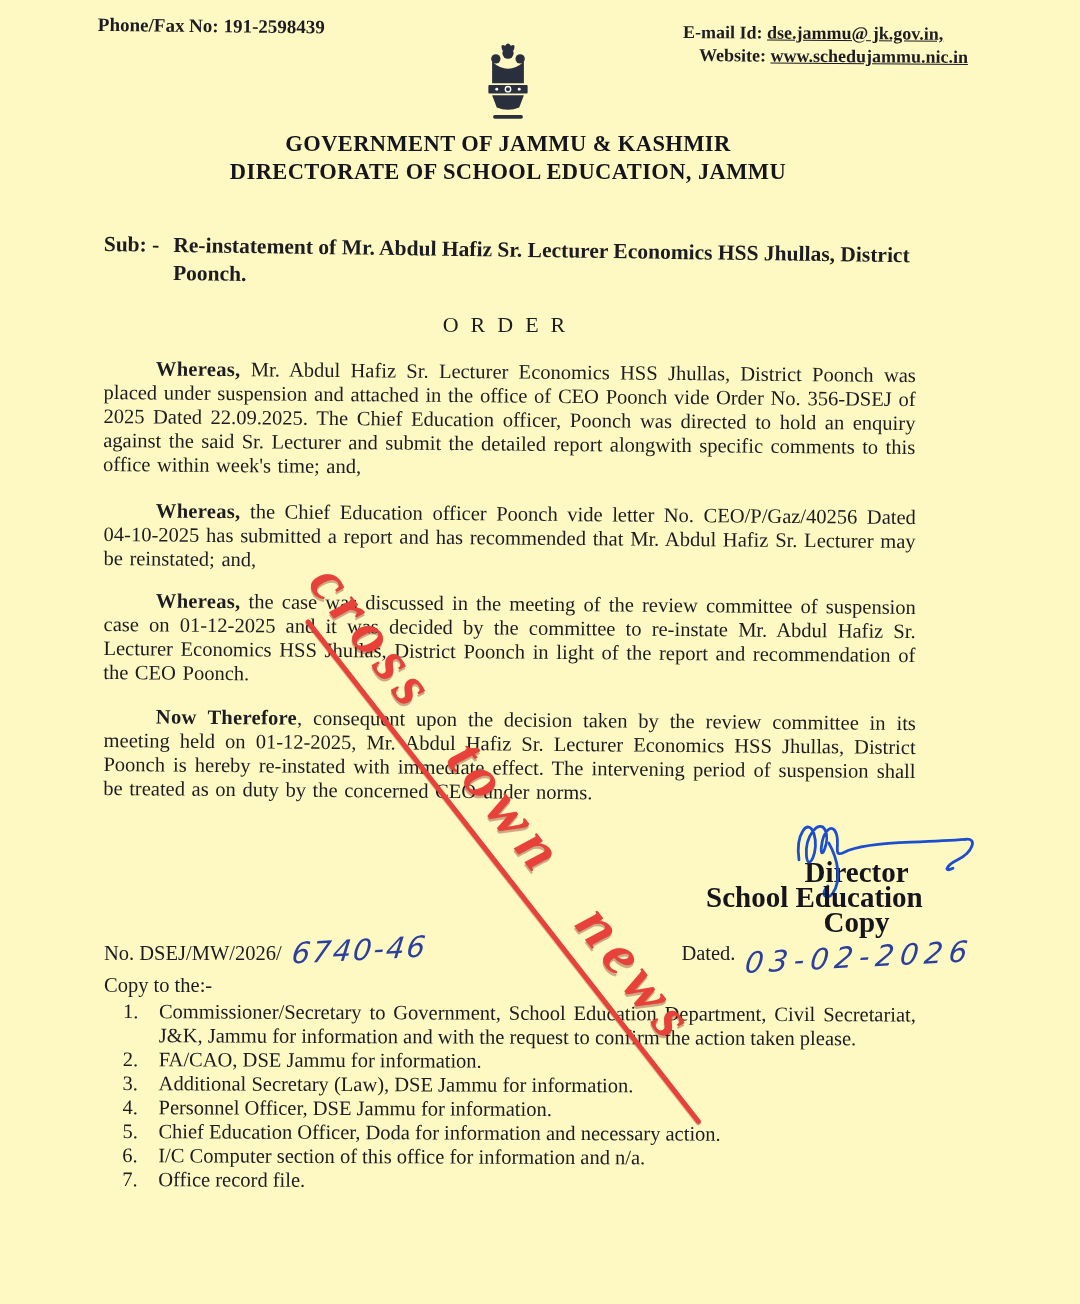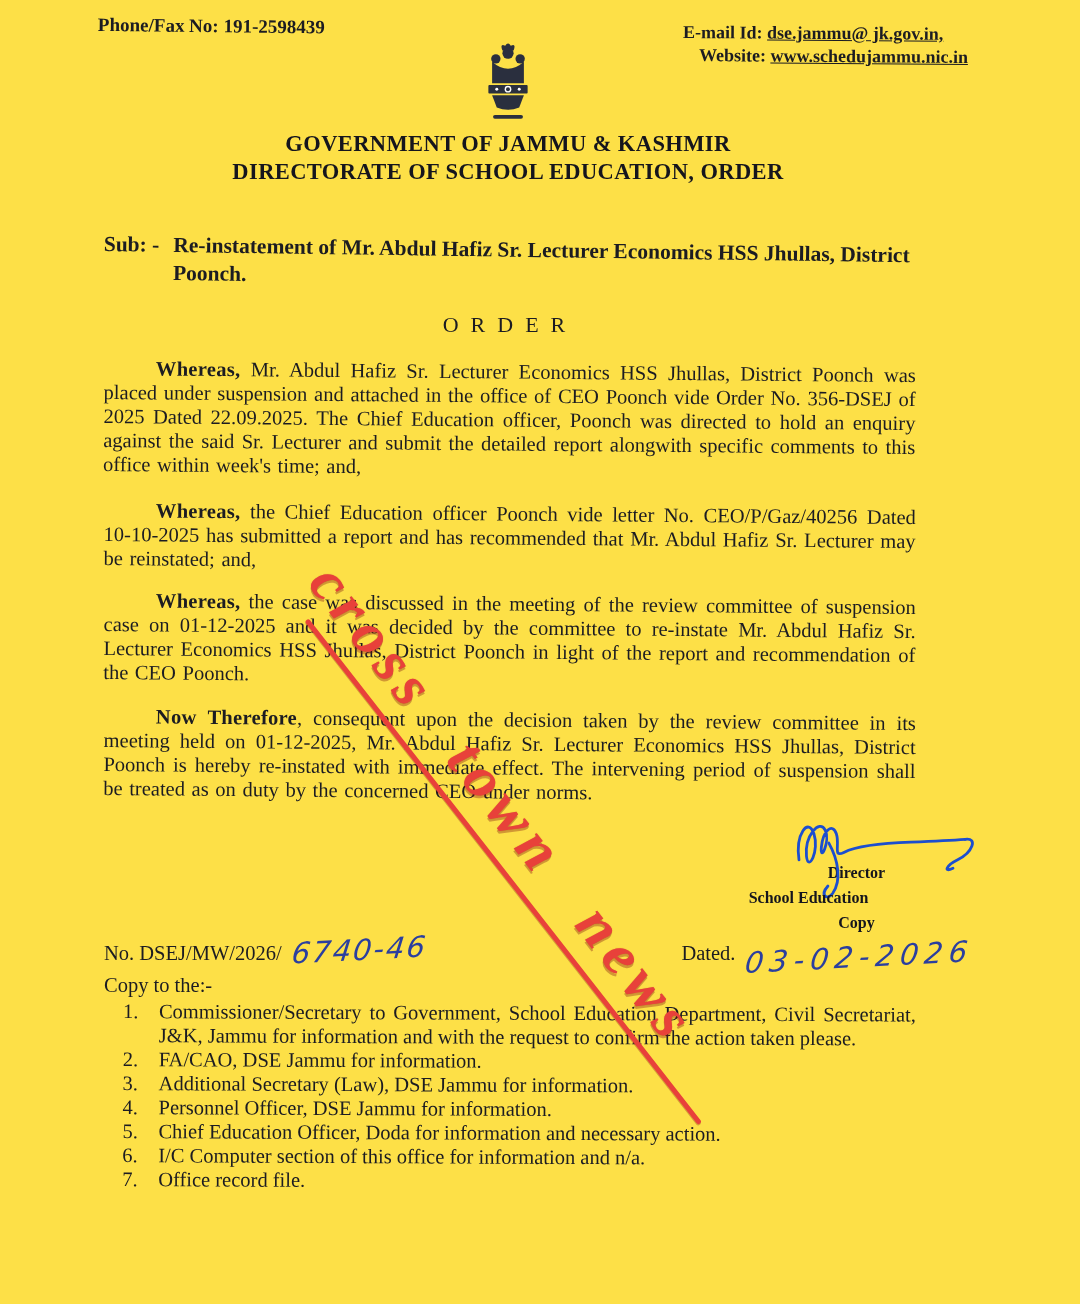--- a/index.html
+++ b/index.html
@@ -1,19 +1,19 @@
 <!DOCTYPE html>
 <html><head>
 <meta charset="utf-8">
 <style>
   html,body{margin:0;padding:0;background:#ffffff;}
   .page{
     position:relative;
     width:1080px;height:1304px;
-    background:#fde047;
+    background:#fef9c3;
     font-family:"Liberation Serif", serif;
     color:#1c1c22;
     overflow:hidden;
   }
   
   .phone{
     position:absolute;left:98px;top:14px;
     font-weight:bold;font-size:19px;
     transform:rotate(0.6deg);transform-origin:left top;
   }
@@ -54,21 +54,21 @@
   }
   .para b{letter-spacing:0.3px;}
   .p1{margin-top:0;}
   .p2{margin-top:22px;}
   .p3{margin-top:18px;}
   .p4{margin-top:20px;}
   
   .sign-block{
     position:relative;margin:60px 0 0 650px;width:205px;
     text-align:center;font-weight:bold;
-    font-size:16px;line-height:25px;color:#15151d;
+    font-size:29px;line-height:25px;color:#15151d;
   }
   .sign-block .l2{position:relative;left:-48px;white-space:nowrap;}
   .sig-svg{position:absolute;left:14px;top:-58px;width:230px;height:112px;}
   
   .ref-row{
     display:flex;align-items:baseline;margin-top:0;
     font-size:20.5px;white-space:nowrap;
   }
   .ref-right{margin-left:auto;transform:translateX(58px);display:flex;align-items:flex-start;}
   .ink{
@@ -142,35 +142,35 @@
       </g>
       <circle cx="32" cy="50.5" r="3.6" fill="#ffffff"></circle>
       <circle cx="32" cy="50.5" r="2.1" fill="#2a2f3e"></circle>
       <circle cx="20" cy="50.5" r="1.6" fill="#ffffff"></circle>
       <circle cx="44" cy="50.5" r="1.6" fill="#ffffff"></circle>
     </svg>
   </div>
 
   <div class="org">
     <div>GOVERNMENT OF JAMMU &amp; KASHMIR</div>
-    <div>DIRECTORATE OF SCHOOL EDUCATION, ORDER</div>
+    <div>DIRECTORATE OF SCHOOL EDUCATION, JAMMU</div>
   </div>
 
   <div class="content">
 
     <div class="subject">
       <span class="lbl">Sub: -</span>
       <span class="txt">Re-instatement of Mr. Abdul Hafiz Sr. Lecturer Economics HSS Jhullas, District Poonch.</span>
     </div>
 
     <div class="order-heading">ORDER</div>
 
     <p class="para p1"><b>Whereas,</b><span> Mr. Abdul Hafiz Sr. Lecturer Economics HSS Jhullas, District Poonch was placed under suspension and attached in the office of CEO Poonch vide Order No. 356-DSEJ of 2025 Dated 22.09.2025. The Chief Education officer, Poonch was directed to hold an enquiry against the said Sr. Lecturer and submit the detailed report alongwith specific comments to this office within week's time; and,</span></p>
 
-    <p class="para p2"><b>Whereas,</b><span> the Chief Education officer Poonch vide letter No. CEO/P/Gaz/40256 Dated 10-10-2025 has submitted a report and has recommended that Mr. Abdul Hafiz Sr. Lecturer may be reinstated; and,</span></p>
+    <p class="para p2"><b>Whereas,</b><span> the Chief Education officer Poonch vide letter No. CEO/P/Gaz/40256 Dated 04-10-2025 has submitted a report and has recommended that Mr. Abdul Hafiz Sr. Lecturer may be reinstated; and,</span></p>
 
     <p class="para p3"><b>Whereas,</b><span> the case was discussed in the meeting of the review committee of suspension case on 01-12-2025 and it was decided by the committee to re-instate Mr. Abdul Hafiz Sr. Lecturer Economics HSS Jhullas, District Poonch in light of the report and recommendation of the CEO Poonch.</span></p>
 
     <p class="para p4"><b>Now Therefore</b><span>, consequent upon the decision taken by the review committee in its meeting held on 01-12-2025, Mr. Abdul Hafiz Sr. Lecturer Economics HSS Jhullas, District Poonch is hereby re-instated with immediate effect. The intervening period of suspension shall be treated as on duty by the concerned CEO under norms.</span></p>
 
     <div class="sign-block">
       <svg class="sig-svg" viewBox="0 0 240 120" fill="none" stroke="#1c4ecf" stroke-width="3" stroke-linecap="round">
         <path d="M30 62 C26 34 40 16 46 34 C52 52 40 76 38 58 C36 36 52 18 58 30 C64 42 52 66 54 48 C56 30 66 22 70 34 C74 46 66 60 78 54 C92 47 120 44 150 43 C175 42 195 41 208 40"></path>
         <path d="M62 44 C72 62 76 84 66 98 C60 106 52 100 61 90"></path>
         <path d="M208 40 C222 38 216 54 200 62 C188 68 184 76 195 71"></path>

